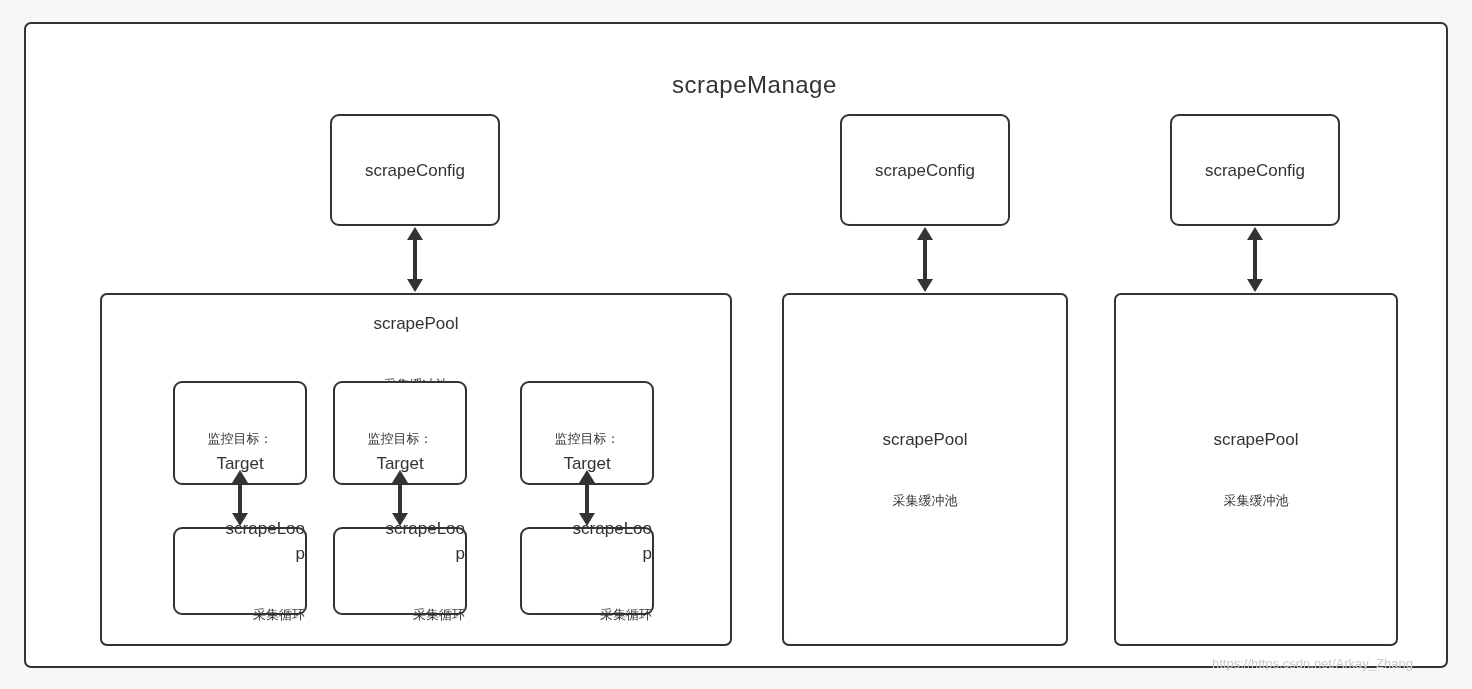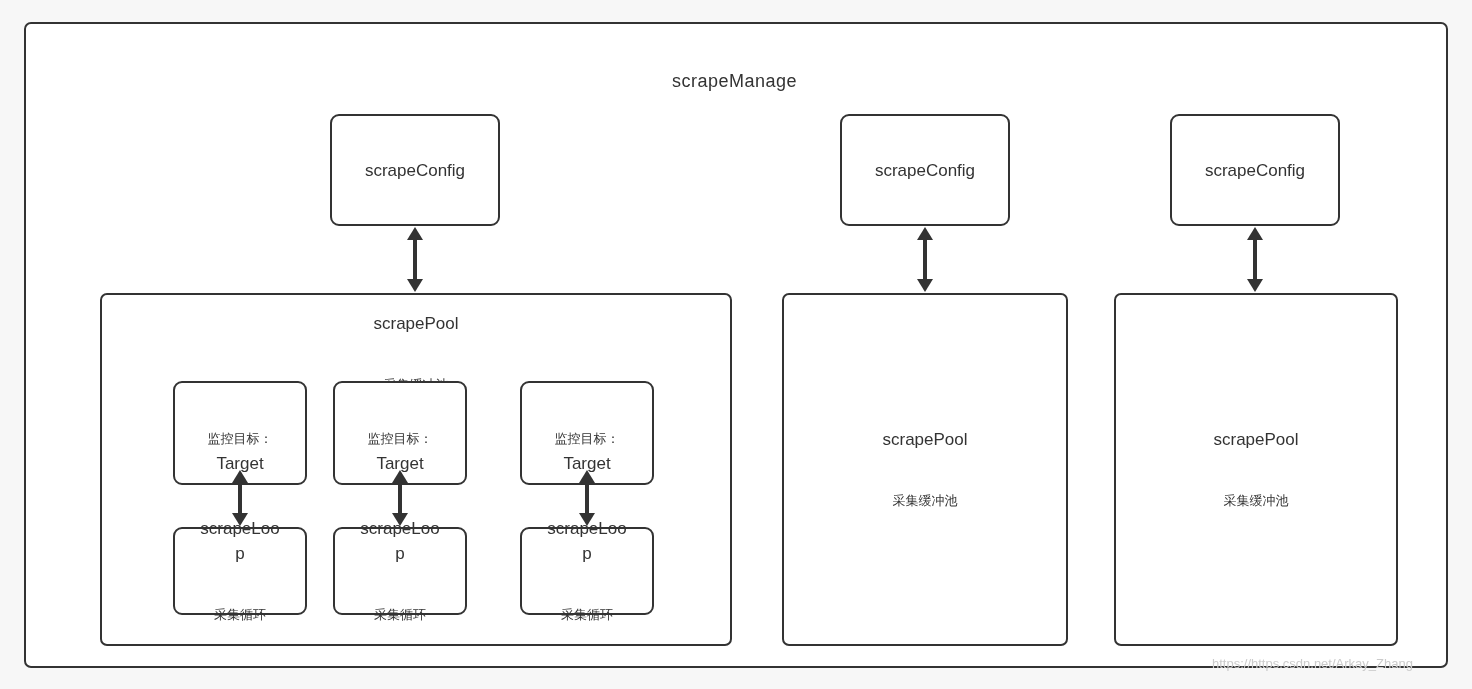--- a/index.html
+++ b/index.html
@@ -19,21 +19,21 @@
   }
   .canvas{ position:absolute; left:0; top:0; width:1472px; height:689px; }
 
   .outer-frame{
     position:absolute; left:24px; top:22px; width:1424px; height:646px;
     border:2.5px solid var(--line); border-radius:7px; background:var(--box-bg);
   }
 
   .diagram-title{
     position:absolute; left:672px; top:71px;
-    font-size:18px; letter-spacing:0.5px; white-space:nowrap;
+    font-size:24px; letter-spacing:0.5px; white-space:nowrap;
   }
 
   .box{
     position:absolute;
     border:2.5px solid var(--line); border-radius:9px; background:var(--box-bg);
     display:flex; flex-direction:column; align-items:center; justify-content:center;
     text-align:center; font-size:17px; line-height:25px;
   }
   .config-box{ width:170px; height:112px; font-size:17px; }
 
@@ -46,21 +46,21 @@
     text-align:center; font-size:17px; line-height:25px;
   }
   .pool-title-center{
     position:absolute; inset:0;
     display:flex; flex-direction:column; align-items:center; justify-content:center;
     text-align:center; font-size:17px; line-height:25px;
   }
   .cn{ font-size:13px;margin-top:36px; }
 
   .target-box{ width:134px; height:104px; }
-  .loop-box{ width:134px; height:88px; }
+  .loop-box{ width:134px; height:88px;align-items:flex-end; }
 
   .arrow{
     position:absolute; width:16px;
     display:flex; flex-direction:column; align-items:center;
   }
   .arrow .head-up{
     width:0; height:0;
     border-left:8px solid transparent; border-right:8px solid transparent;
     border-bottom:13px solid var(--line);
   }

